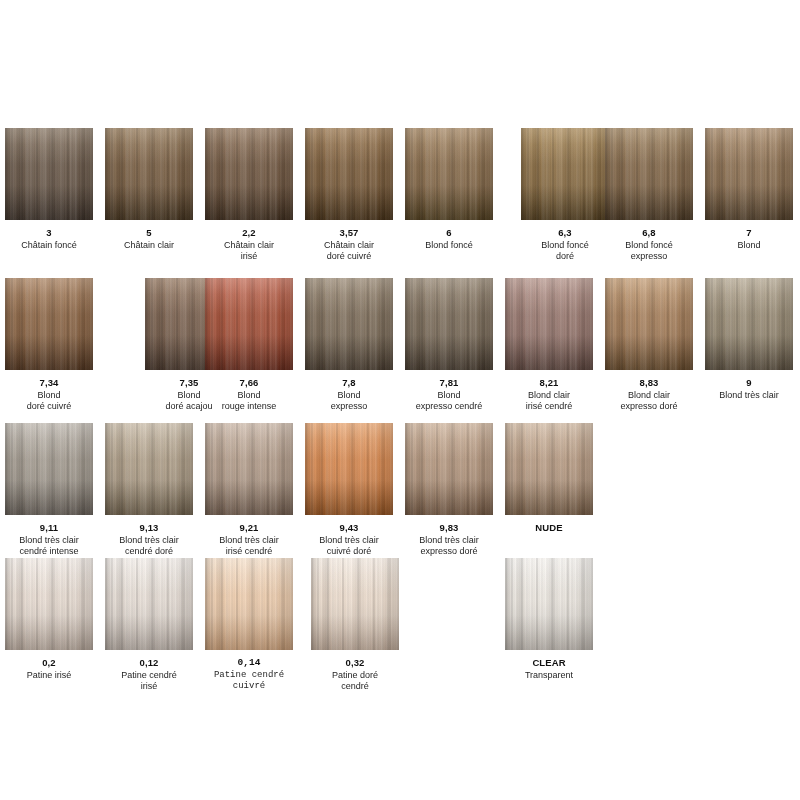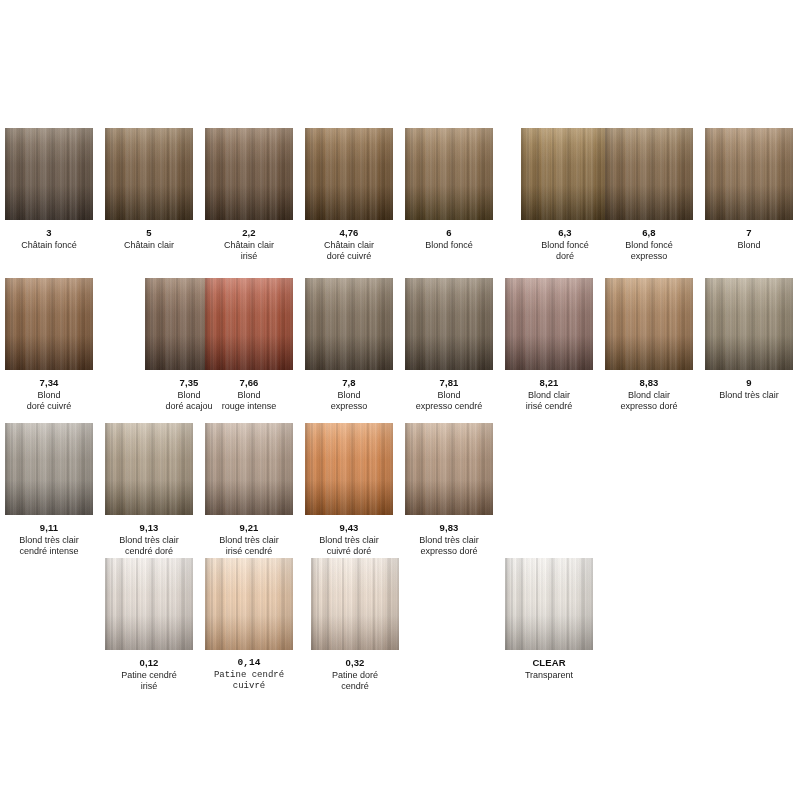--- a/index.html
+++ b/index.html
@@ -187,21 +187,21 @@
         </div>
         <div class="swatch-cell" style="left: 305px;">
           <div class="swatch-tile" style="width: 88px; height: 92px; background: linear-gradient(rgb(160, 125, 85) 0%, rgb(125, 95, 62) 40%, rgb(125, 95, 62) 62%, rgb(74, 51, 24) 100%);">
             <div class="strands strands-a"></div>
             <div class="strands strands-b"></div>
             <div class="strands strands-c"></div>
             <div class="shade-v"></div>
             <div class="shade-h"></div>
           </div>
           <div class="swatch-caption" style="width: 88px;">
-            <div class="swatch-code">4,76</div>
+            <div class="swatch-code">3,57</div>
             <div class="swatch-name">Châtain clair
 doré cuivré</div>
           </div>
         </div>
         <div class="swatch-cell" style="left: 405px;">
           <div class="swatch-tile" style="width: 88px; height: 92px; background: linear-gradient(rgb(171, 140, 104) 0%, rgb(138, 110, 78) 40%, rgb(138, 110, 78) 62%, rgb(83, 64, 31) 100%);">
             <div class="strands strands-a"></div>
             <div class="strands strands-b"></div>
             <div class="strands strands-c"></div>
             <div class="shade-v"></div>
@@ -431,22 +431,48 @@
             <div class="strands strands-c"></div>
             <div class="shade-v"></div>
             <div class="shade-h"></div>
           </div>
           <div class="swatch-caption" style="width: 88px;">
             <div class="swatch-code">9,83</div>
             <div class="swatch-name">Blond très clair
 expresso doré</div>
           </div>
         </div>
+        <div class="swatch-cell" style="left: 505px;">
+          <div class="swatch-tile" style="width: 88px; height: 92px; background: linear-gradient(rgb(213, 189, 166) 0%, rgb(185, 157, 133) 40%, rgb(185, 157, 133) 62%, rgb(125, 98, 73) 100%);">
+            <div class="strands strands-a"></div>
+            <div class="strands strands-b"></div>
+            <div class="strands strands-c"></div>
+            <div class="shade-v"></div>
+            <div class="shade-h"></div>
+          </div>
+          <div class="swatch-caption" style="width: 88px;">
+            <div class="swatch-code">NUDE</div>
+            <div class="swatch-name"></div>
+          </div>
+        </div>
       </div>
       <div class="swatch-row" style="top: 558px;">
+        <div class="swatch-cell" style="left: 5px;">
+          <div class="swatch-tile" style="width: 88px; height: 92px; background: linear-gradient(rgb(246, 239, 233) 0%, rgb(232, 220, 210) 40%, rgb(232, 220, 210) 62%, rgb(192, 176, 163) 100%);">
+            <div class="strands strands-a"></div>
+            <div class="strands strands-b"></div>
+            <div class="strands strands-c"></div>
+            <div class="shade-v"></div>
+            <div class="shade-h"></div>
+          </div>
+          <div class="swatch-caption" style="width: 88px;">
+            <div class="swatch-code">0,2</div>
+            <div class="swatch-name">Patine irisé</div>
+          </div>
+        </div>
         <div class="swatch-cell" style="left: 105px;">
           <div class="swatch-tile" style="width: 88px; height: 92px; background: linear-gradient(rgb(246, 241, 236) 0%, rgb(231, 222, 214) 40%, rgb(231, 222, 214) 62%, rgb(191, 180, 171) 100%);">
             <div class="strands strands-a"></div>
             <div class="strands strands-b"></div>
             <div class="strands strands-c"></div>
             <div class="shade-v"></div>
             <div class="shade-h"></div>
           </div>
           <div class="swatch-caption" style="width: 88px;">
             <div class="swatch-code">0,12</div>

